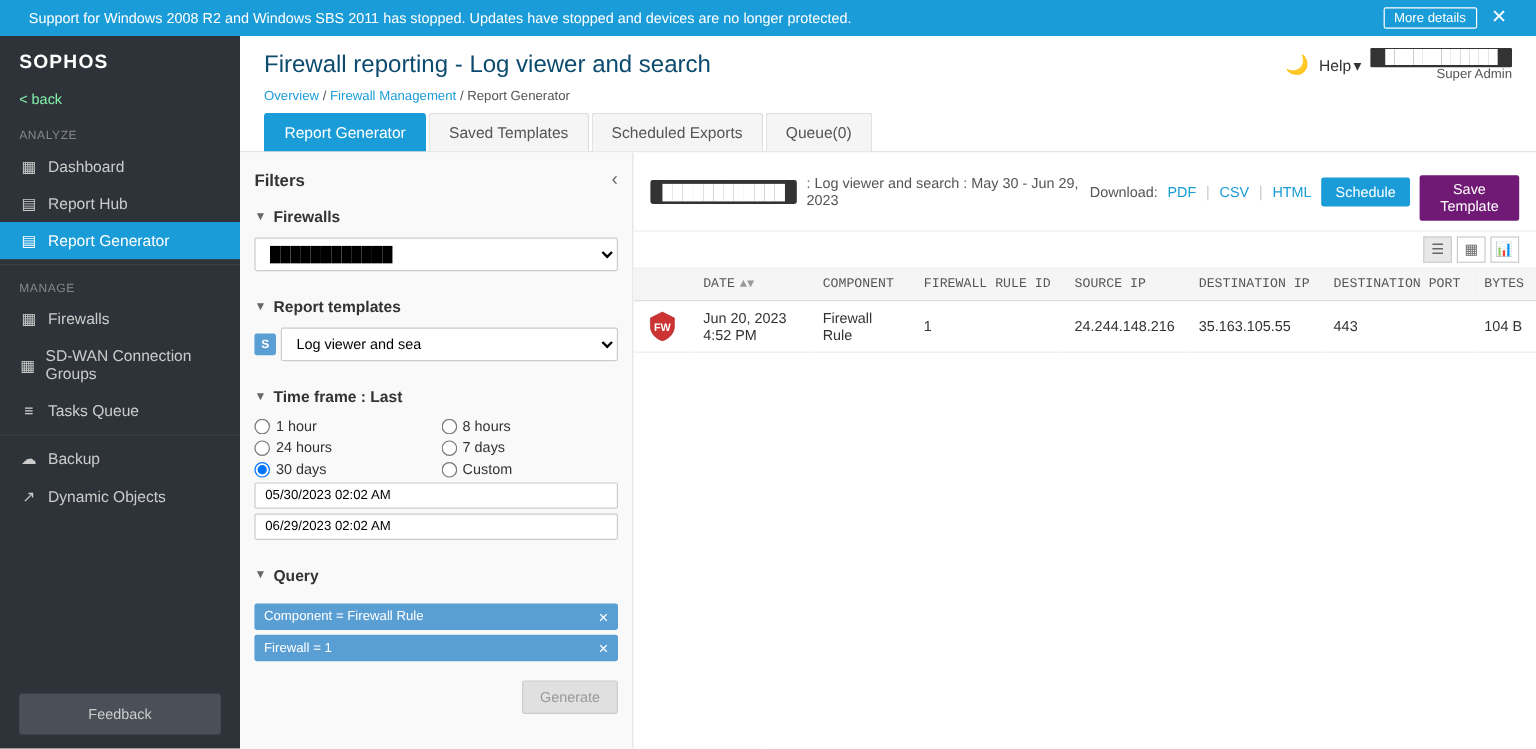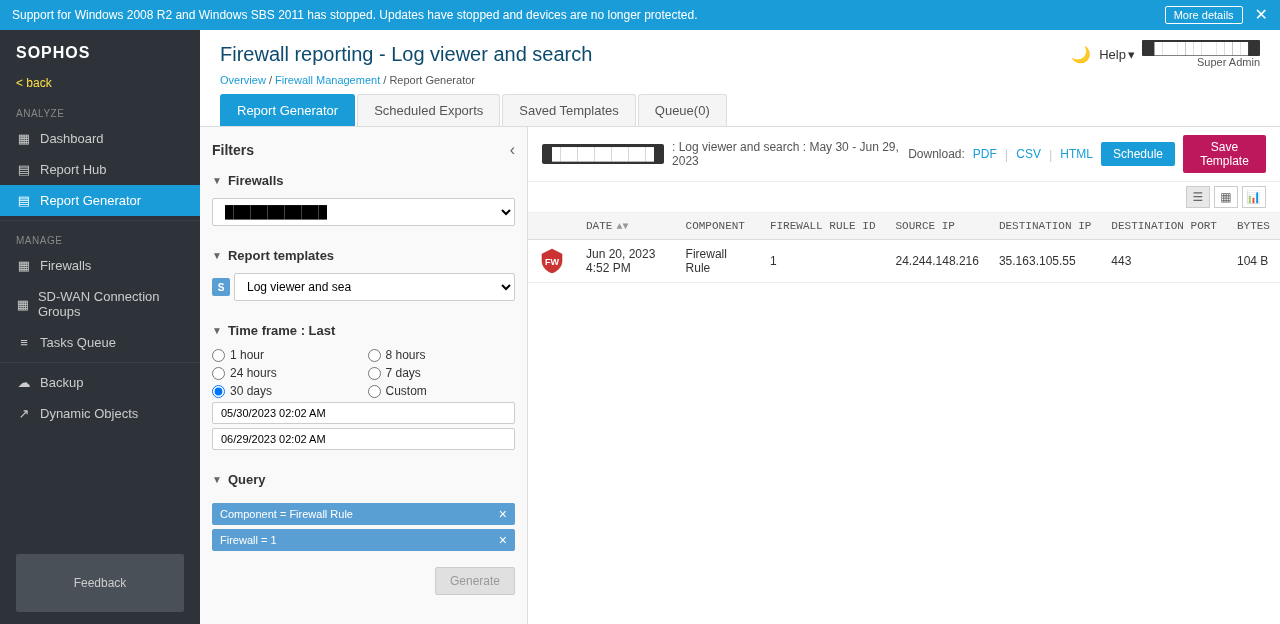--- a/index.html
+++ b/index.html
@@ -3,21 +3,21 @@
   <meta charset="utf-8">
   <style>
     * { box-sizing: border-box; margin: 0; padding: 0; }
     body { font-family: Arial, sans-serif; font-size: 13px; background: #f5f5f5; color: #333; display: flex; flex-direction: column; height: 624px; overflow: hidden; }
 
     
     .banner {
       background: #1a9cd8;
       color: white;
       font-size: 12px;
-      padding: 6px 12px;
+      padding: 6px 24px;
       display: flex;
       align-items: center;
       justify-content: space-between;
       flex-shrink: 0;
     }
     .banner-btn {
       background: transparent;
       border: 1px solid white;
       color: white;
       padding: 2px 8px;
@@ -60,21 +60,21 @@
       gap: 8px;
     }
     .logo-text {
       color: white;
       font-size: 16px;
       font-weight: bold;
       letter-spacing: 1px;
     }
     .sidebar-back {
       padding: 4px 16px 8px;
-      color: #fde047;
+      color: #86efac;
       font-size: 12px;
       cursor: pointer;
       display: flex;
       align-items: center;
       gap: 4px;
     }
     .sidebar-section-title {
       padding: 10px 16px 4px;
       font-size: 10px;
       color: #888;
@@ -94,21 +94,21 @@
     .sidebar-icon { font-size: 13px; width: 16px; text-align: center; }
     .sidebar-divider { height: 1px; background: #3a4046; margin: 4px 0; }
     .sidebar-feedback {
       margin-top: auto;
       padding: 12px 16px;
     }
     .feedback-btn {
       background: #4a5058;
       color: #ccc;
       border: none;
-      padding: 22px 14px;
+      padding: 10px 14px;
       cursor: pointer;
       border-radius: 2px;
       font-size: 12px;
       width: 100%;
     }
 
     
     .content {
       flex: 1;
       display: flex;
@@ -345,27 +345,28 @@
     .schedule-btn {
       background: #1a9cd8;
       color: white;
       border: none;
       padding: 5px 12px;
       border-radius: 2px;
       cursor: pointer;
       font-size: 12px;
     }
     .save-template-btn {
-      background: #be185d;
+      background: #701a75;
       color: white;
       border: none;
       padding: 5px 12px;
       border-radius: 2px;
       cursor: pointer;
       font-size: 12px;
+      margin-top: 11px;
     }
 
     .view-toggles {
       display: flex;
       align-items: center;
       justify-content: flex-end;
       padding: 4px 14px;
       gap: 4px;
       border-bottom: 1px solid #eee;
     }
@@ -500,22 +501,22 @@
       <div class="breadcrumb">
         <a>Overview</a>
         <span> / </span>
         <a style="color:#1a9cd8;text-decoration:none;">Firewall Management</a>
         <span> / </span>
         <span>Report Generator</span>
       </div>
 
       <div class="tabs">
         <div class="tab active">Report Generator</div>
+        <div class="tab">Saved Templates</div>
         <div class="tab">Scheduled Exports</div>
-        <div class="tab">Saved Templates</div>
         <div class="tab">Queue(0)</div>
       </div>
     </div>
 
     <div class="body-layout">
 
       <div class="filter-panel">
         <div class="filter-header">
           <span class="filter-title">Filters</span>
           <span class="filter-collapse">‹</span>

